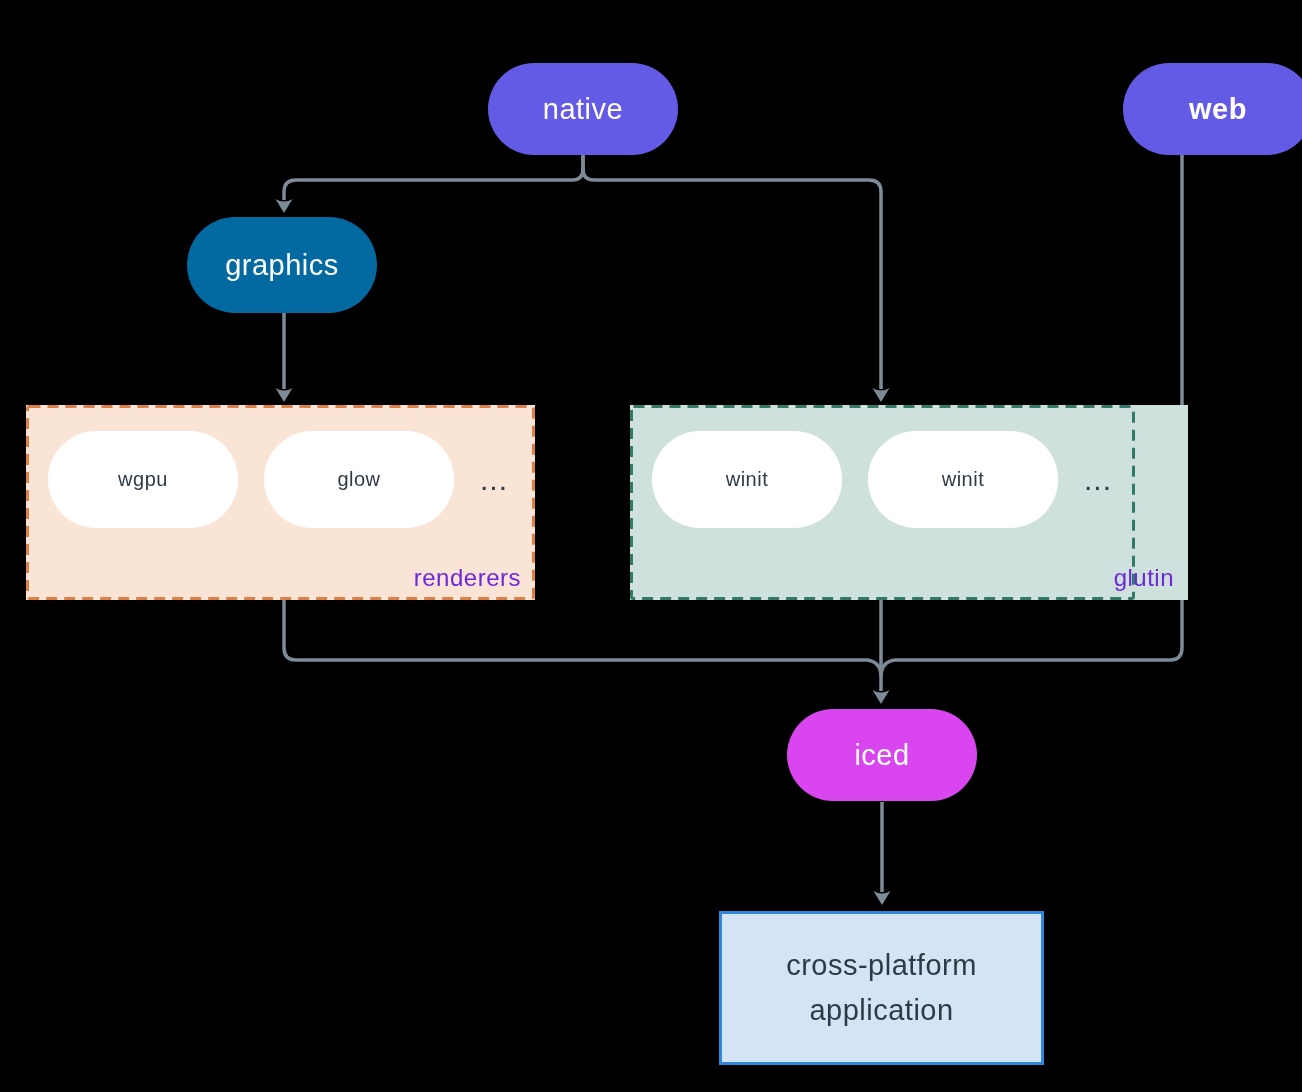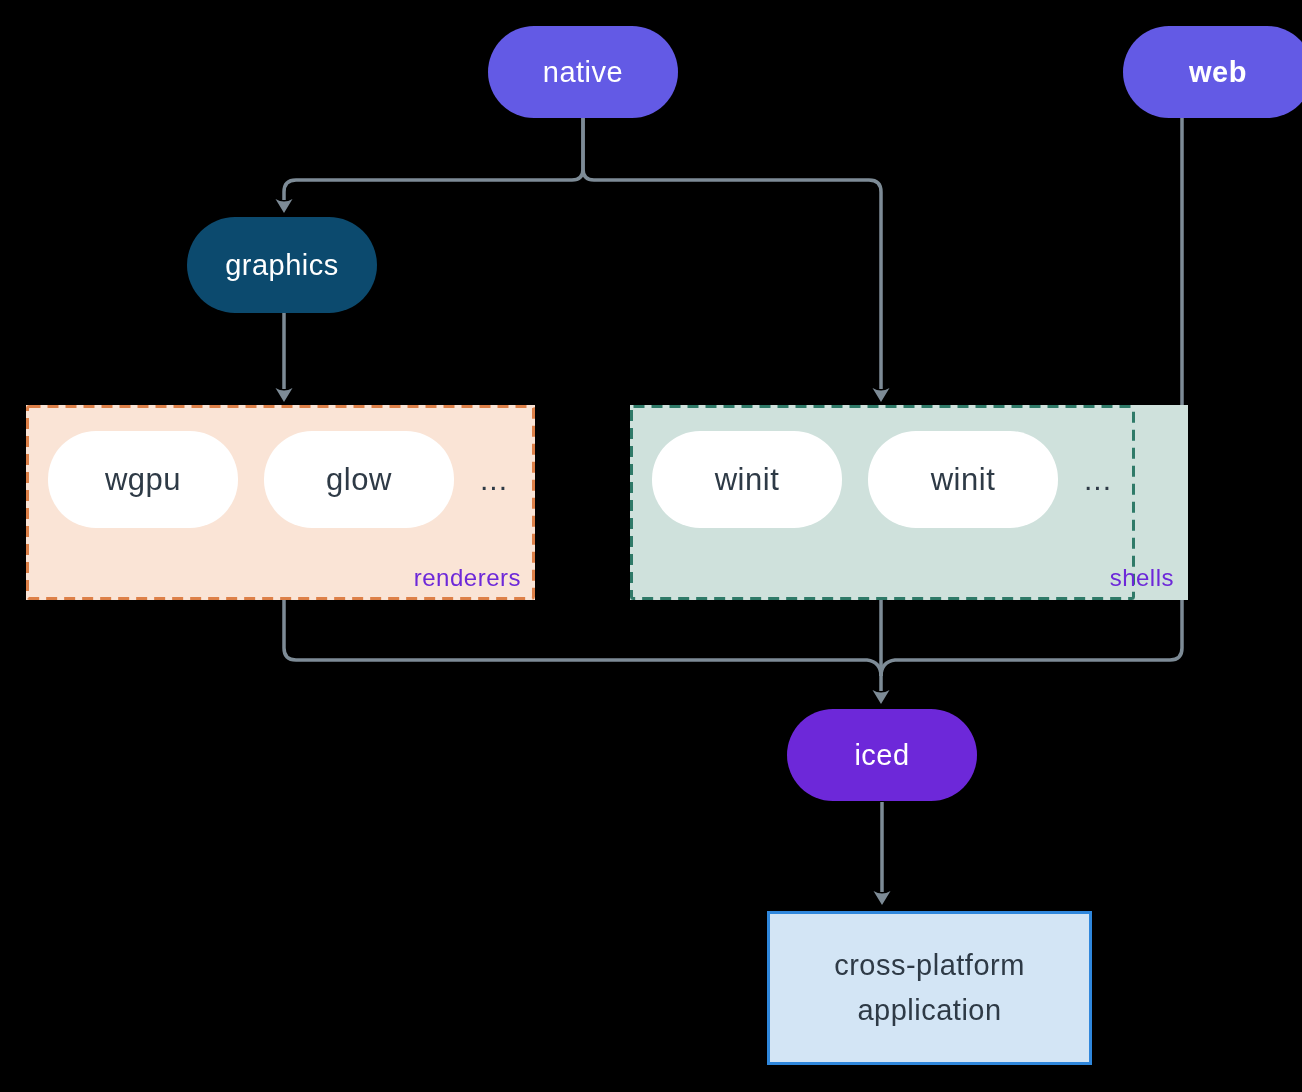--- a/index.html
+++ b/index.html
@@ -35,23 +35,23 @@
     width: 190px;
     height: 92px;
     border-radius: 46px;
     display: flex;
     align-items: center;
     justify-content: center;
     font-size: 29px;
     color: #FFFFFF;
     letter-spacing: 0.5px;
   }
-  .pill.purple { background: #635AE5; }
-  .pill.orange { background: #0c4a6e; height: 96px; border-radius: 48px; }
-  .pill.blue   { background: #6d28d9; }
+  .pill.purple { background: #635AE5; margin-top: 37px; }
+  .pill.orange { background: #0369a1; height: 96px; border-radius: 48px; }
+  .pill.blue   { background: #d946ef; }
   .group {
     position: absolute;
     top: 405px;
     height: 195px;
     box-sizing: border-box;
   }
   .group.renderers { left: 26px;  width: 509px; background: #FAE4D6; }
   .group.shells    { left: 630px; width: 558px; background: #CFE1DC; }
   .group .dash-border {
     position: absolute;
@@ -65,21 +65,21 @@
     align-items: center;
   }
   .white-pill {
     width: 190px;
     height: 97px;
     background: #FFFFFF;
     border-radius: 48px;
     display: flex;
     align-items: center;
     justify-content: center;
-    font-size: 31px;
+    font-size: 20px;
     color: #2E3A46;
     margin-right: 26px;
     letter-spacing: 0.5px;
   }
   .ellipsis {
     font-size: 30px;
     color: #2E3A46;
     margin-left: 0px;
     letter-spacing: 1px;
   }
@@ -101,21 +101,20 @@
     background: #D3E5F5;
     border: 3px solid #2F87DC;
     display: flex;
     flex-direction: column;
     align-items: center;
     justify-content: center;
     font-size: 29px;
     line-height: 1.55;
     color: #2E3A46;
     letter-spacing: 0.5px;
-    margin-left: 48px;
   }
 </style>
 </head>
 <body>
 
 <div class="canvas">
 
   <svg class="edges" width="1302" height="1092" viewBox="0 0 1302 1092">
 
     <path class="line" d="M 583 118 L 583 169 Q 583 180 572 180 L 296 180 Q 284 180 284 192 L 284 200"></path>
@@ -172,21 +171,21 @@
     </svg>
     <div class="group-row">
       <div class="white-pill">
         <span>winit</span>
       </div>
       <div class="white-pill">
         <span>winit</span>
       </div>
       <span class="ellipsis">...</span>
     </div>
-    <span class="group-label">shells</span>
+    <span class="group-label">glutin</span>
   </div>
 
   <div class="pill blue" style="left:787px; top:709px;">
     <span>iced</span>
   </div>
 
   <div class="app-box">
     <span>cross-platform</span>
     <span>application</span>
   </div>

